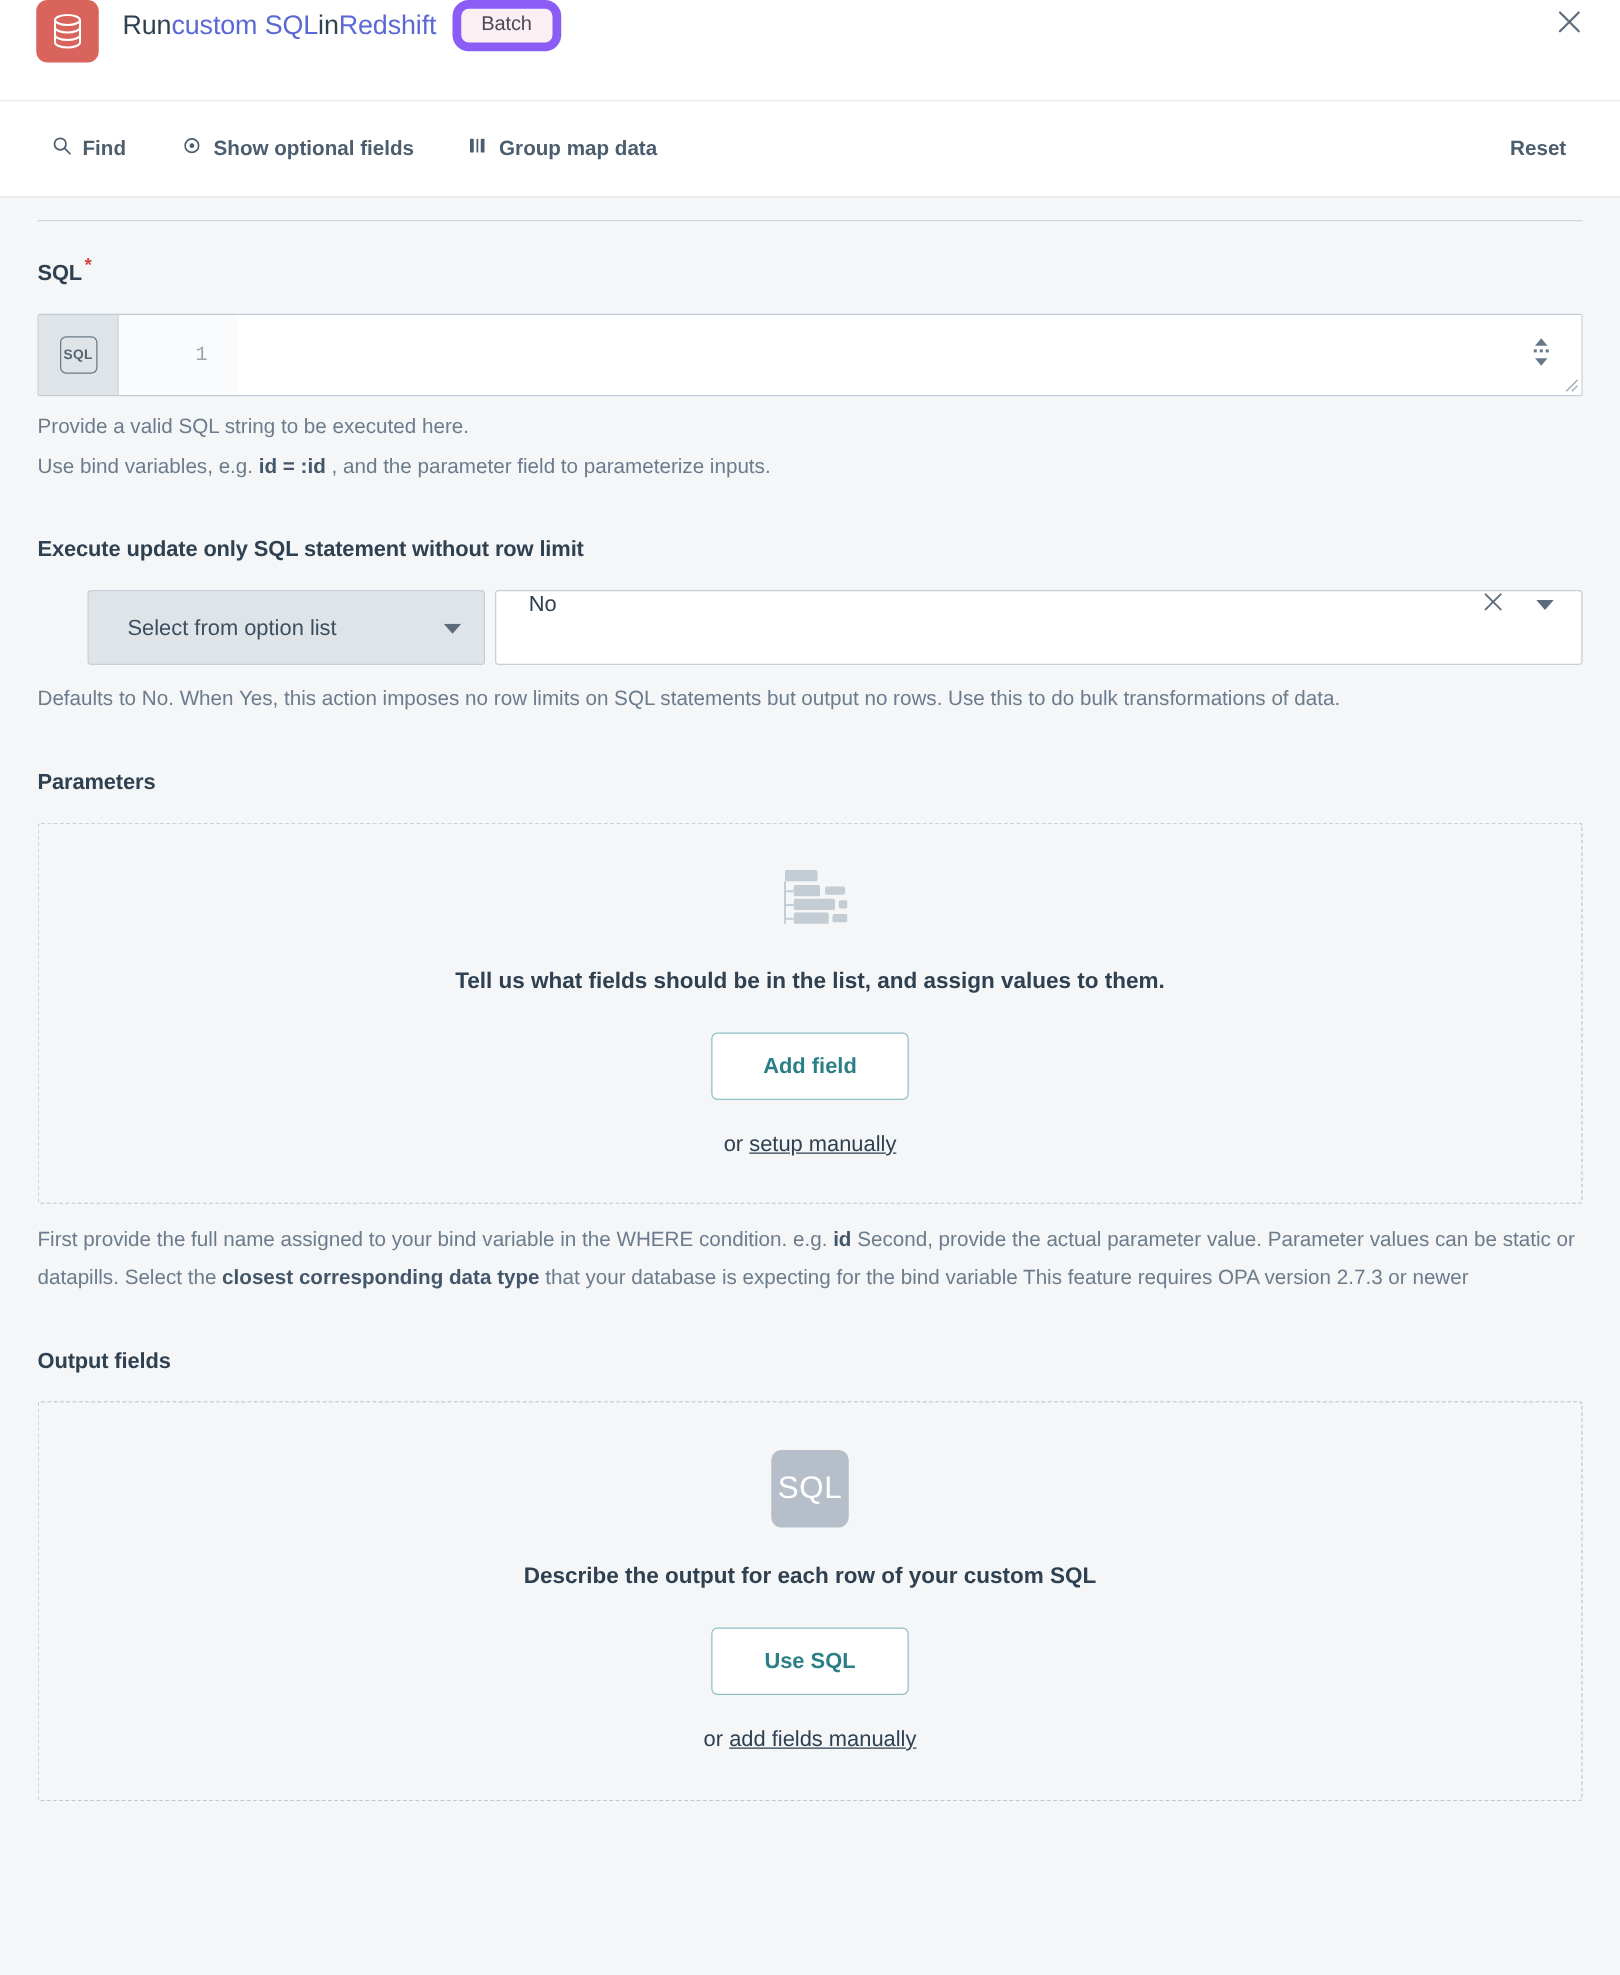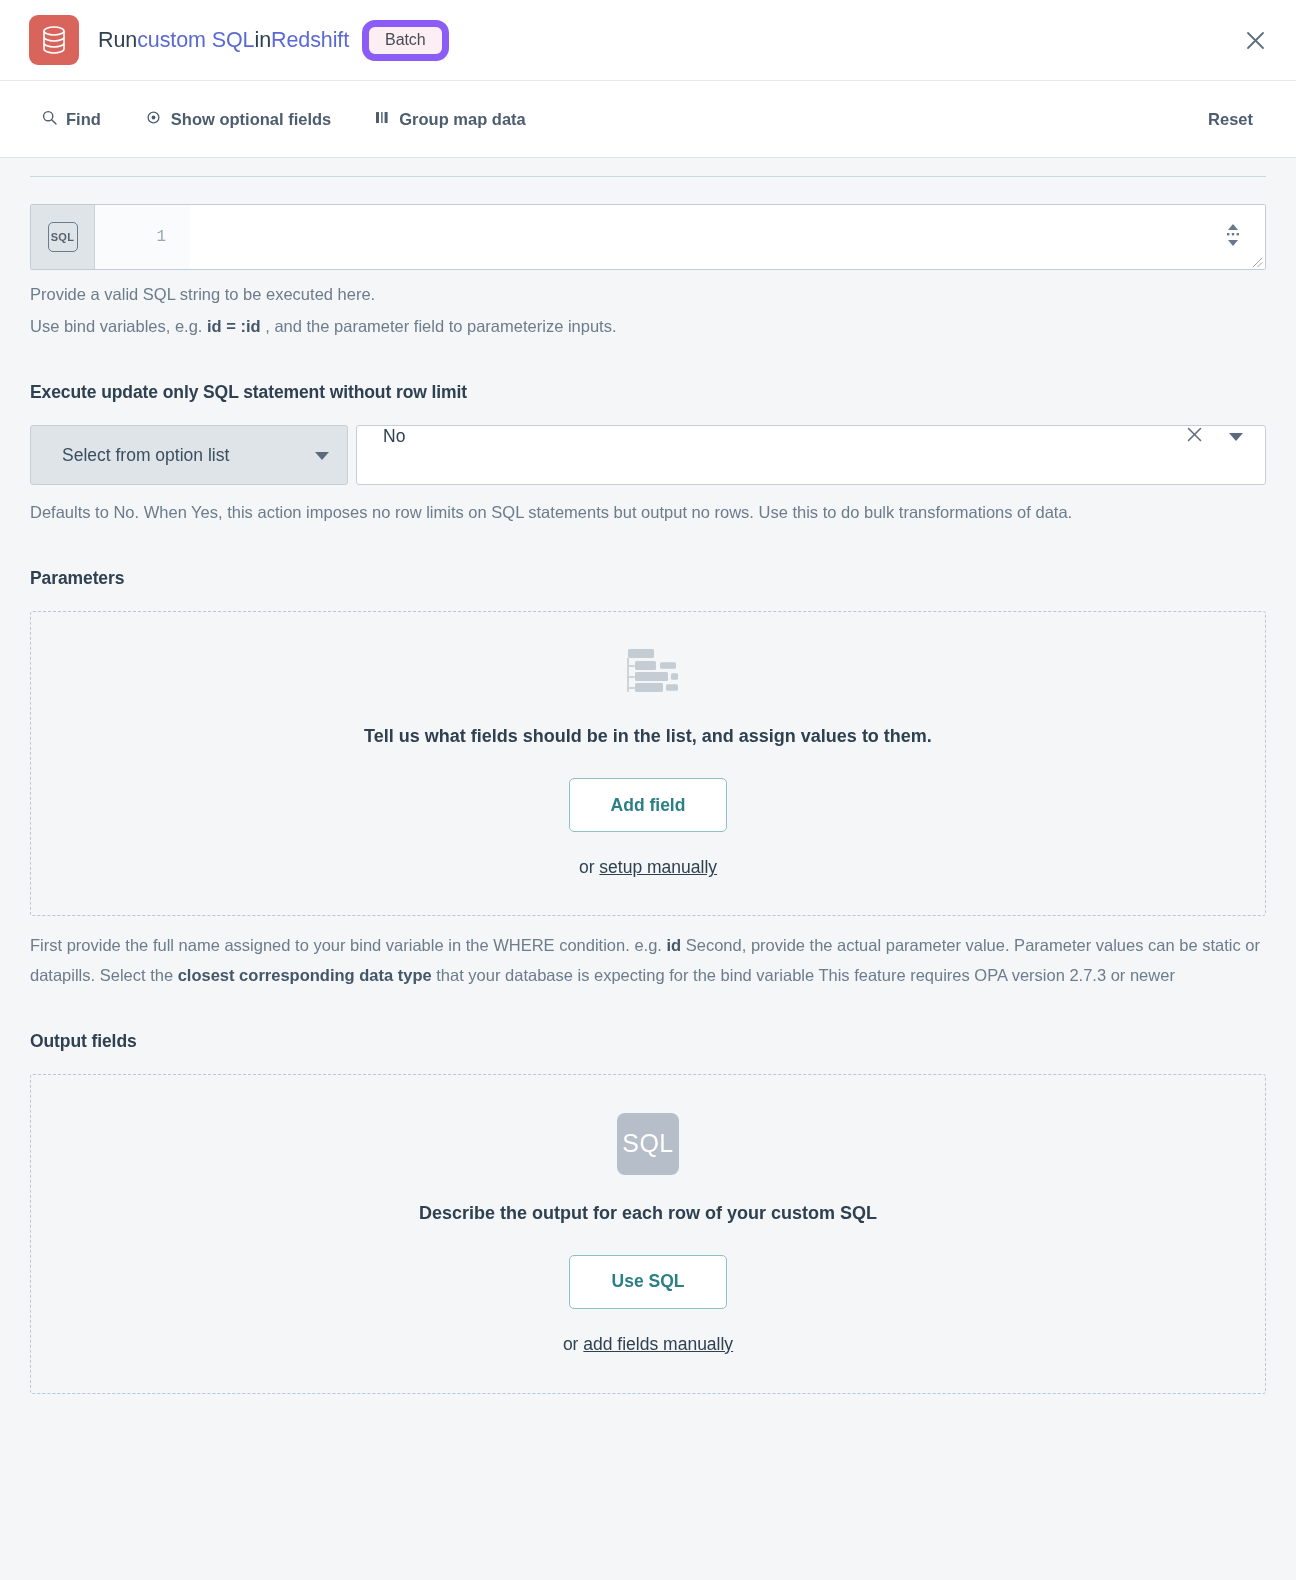--- a/index.html
+++ b/index.html
@@ -14,21 +14,21 @@
     height: 1580px;
     overflow: hidden;
     color: #2f4050;
   }
 
   
   .header {
     height: 81px;
     background: #ffffff;
     display: flex;
-    align-items: center;
+    align-items: flex-start;
     padding: 0 24px 0 29px;
     border-bottom: 1px solid #e6e9ec;
   }
   .app-icon {
     width: 50px; height: 50px;
     border-radius: 9px;
     background: #d9645c;
     display: flex; align-items: center; justify-content: center;
     flex: none;
   }
@@ -181,20 +181,21 @@
     width: 318px;
     height: 60px;
     background: #dfe4e9;
     border: 1px solid #c6ced6;
     border-radius: 3px;
     display: flex; align-items: center;
     padding: 0 18px 0 31px;
     font-size: 17.5px;
     color: #3c4e5e;
     cursor: pointer;
+    margin-left: 40px;
   }
   .opt-select .lbl { flex: 1; }
   .value-select {
     flex: 1;
     height: 60px;
     background: #ffffff;
     border: 1px solid #c6ced6;
     border-radius: 3px;
     display: flex; align-items: flex-start;
     padding: 0 22px 0 26px;
@@ -327,20 +328,23 @@
     <span>Group map data</span>
   </div>
   <div class="spacer"></div>
   <div class="reset-btn">Reset</div>
 </div>
 
 <div class="content">
   <div class="top-rule"></div>
 
   <div class="sql-block">
+    <div class="field-label">
+      <span>SQL</span><span class="req-star">*</span>
+    </div>
 
     <div class="sql-editor">
       <div class="sql-gutter-icon">
         <div class="sql-chip">SQL</div>
       </div>
       <div class="sql-linenum">1</div>
       <div class="sql-input-area"></div>
       <div class="sql-expand">
         <svg width="20" height="26" viewBox="0 0 20 26" fill="#66788a">
           <polygon points="10,2 15,8 5,8"></polygon>

